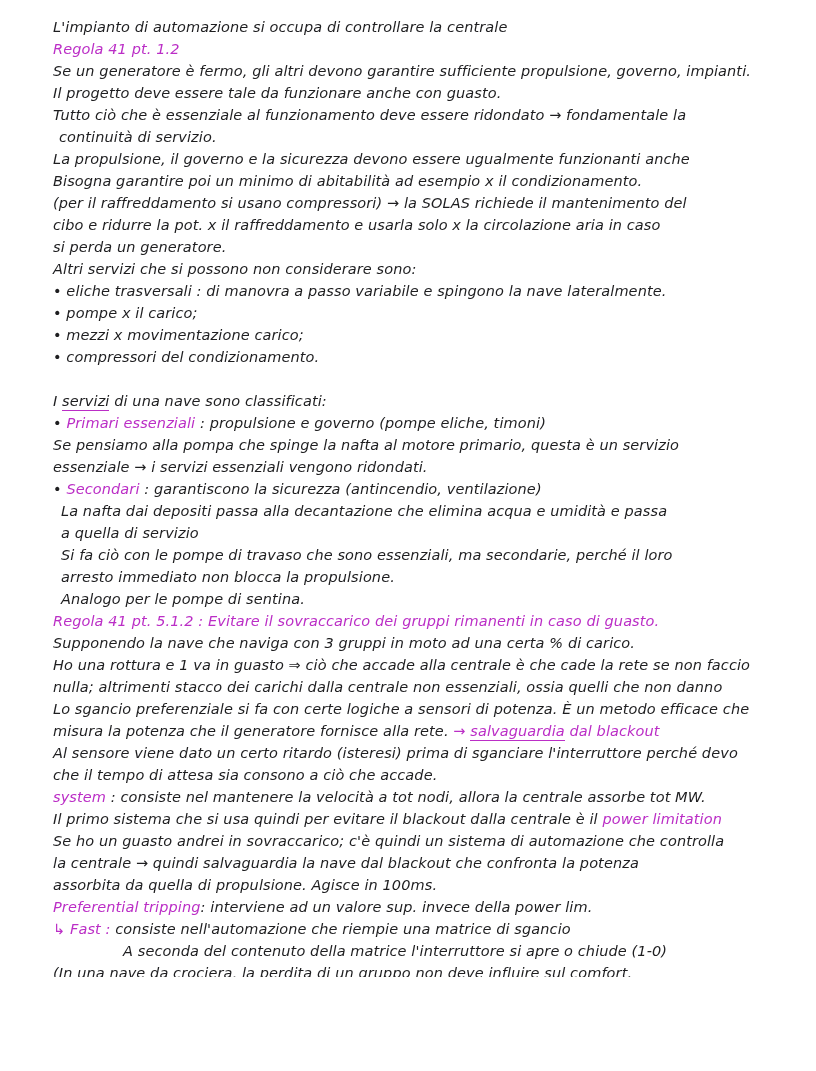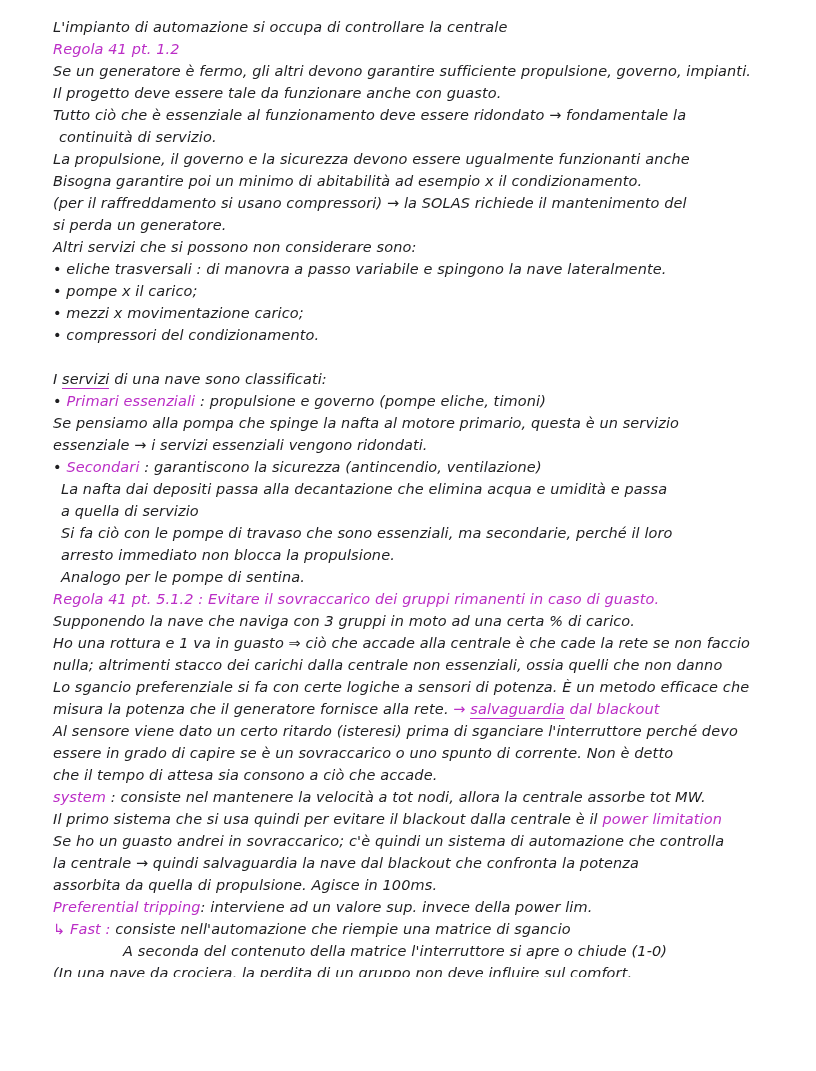--- a/index.html
+++ b/index.html
@@ -36,20 +36,21 @@
 <main class="page">
     <div class="line"><span class="ink">L'impianto di automazione si occupa di controllare la centrale</span></div>
     <div class="line"><span class="accent">Regola 41 pt. 1.2</span></div>
     <div class="line"><span class="ink">Se un generatore è fermo, gli altri devono garantire sufficiente propulsione, governo, impianti.</span></div>
     <div class="line"><span class="ink">Il progetto deve essere tale da funzionare anche con guasto.</span></div>
     <div class="line"><span class="ink">Tutto ciò che è essenziale al funzionamento deve essere ridondato → fondamentale la</span></div>
     <div class="line" style="padding-left: 6px;"><span class="ink">continuità di servizio.</span></div>
     <div class="line"><span class="ink">La propulsione, il governo e la sicurezza devono essere ugualmente funzionanti anche</span></div>
     <div class="line"><span class="ink">Bisogna garantire poi un minimo di abitabilità ad esempio x il condizionamento.</span></div>
     <div class="line"><span class="ink">(per il raffreddamento si usano compressori) → la SOLAS richiede il mantenimento del</span></div>
+    <div class="line"><span class="ink">cibo e ridurre la pot. x il raffreddamento e usarla solo x la circolazione aria in caso</span></div>
     <div class="line"><span class="ink">si perda un generatore.</span></div>
     <div class="line"><span class="ink">Altri servizi che si possono non considerare sono:</span></div>
     <div class="line"><span class="ink">• eliche trasversali : di manovra a passo variabile e spingono la nave lateralmente.</span></div>
     <div class="line"><span class="ink">• pompe x il carico;</span></div>
     <div class="line"><span class="ink">• mezzi x movimentazione carico;</span></div>
     <div class="line"><span class="ink">• compressori del condizionamento.</span></div>
     <div class="line"></div>
     <div class="line"><span class="ink">I </span><span class="ink underline-accent">servizi</span><span class="ink"> di una nave sono classificati:</span></div>
     <div class="line"><span class="ink">• </span><span class="accent">Primari essenziali</span><span class="ink"> : propulsione e governo (pompe eliche, timoni)</span></div>
     <div class="line"><span class="ink">Se pensiamo alla pompa che spinge la nafta al motore primario, questa è un servizio</span></div>
@@ -60,21 +61,20 @@
     <div class="line" style="padding-left: 8px;"><span class="ink">Si fa ciò con le pompe di travaso che sono essenziali, ma secondarie, perché il loro</span></div>
     <div class="line" style="padding-left: 8px;"><span class="ink">arresto immediato non blocca la propulsione.</span></div>
     <div class="line" style="padding-left: 8px;"><span class="ink">Analogo per le pompe di sentina.</span></div>
     <div class="line"><span class="accent">Regola 41 pt. 5.1.2 : Evitare il sovraccarico dei gruppi rimanenti in caso di guasto.</span></div>
     <div class="line"><span class="ink">Supponendo la nave che naviga con 3 gruppi in moto ad una certa % di carico.</span></div>
     <div class="line"><span class="ink">Ho una rottura e 1 va in guasto ⇒ ciò che accade alla centrale è che cade la rete se non faccio</span></div>
     <div class="line"><span class="ink">nulla; altrimenti stacco dei carichi dalla centrale non essenziali, ossia quelli che non danno</span></div>
     <div class="line"><span class="ink">Lo sgancio preferenziale si fa con certe logiche a sensori di potenza. È un metodo efficace che</span></div>
     <div class="line"><span class="ink">misura la potenza che il generatore fornisce alla rete. </span><span class="accent">→ </span><span class="accent underline-accent">salvaguardia</span><span class="accent"> dal blackout</span></div>
     <div class="line"><span class="ink">Al sensore viene dato un certo ritardo (isteresi) prima di sganciare l'interruttore perché devo</span></div>
-    <div class="line"><span class="ink">essere in grado di capire se è un sovraccarico o uno spunto di corrente. Non è detto</span></div>
     <div class="line"><span class="ink">che il tempo di attesa sia consono a ciò che accade.</span></div>
     <div class="line"><span class="accent">system</span><span class="ink"> : consiste nel mantenere la velocità a tot nodi, allora la centrale assorbe tot MW.</span></div>
     <div class="line"><span class="ink">Il primo sistema che si usa quindi per evitare il blackout dalla centrale è il </span><span class="accent">power limitation</span></div>
     <div class="line"><span class="ink">Se ho un guasto andrei in sovraccarico; c'è quindi un sistema di automazione che controlla</span></div>
     <div class="line"><span class="ink">la centrale → quindi salvaguardia la nave dal blackout che confronta la potenza</span></div>
     <div class="line"><span class="ink">assorbita da quella di propulsione. Agisce in 100ms.</span></div>
     <div class="line"><span class="accent">Preferential tripping</span><span class="ink">: interviene ad un valore sup. invece della power lim.</span></div>
     <div class="line"><span class="accent">↳ Fast :</span><span class="ink"> consiste nell'automazione che riempie una matrice di sgancio</span></div>
     <div class="line" style="padding-left: 70px;"><span class="ink">A seconda del contenuto della matrice l'interruttore si apre o chiude (1-0)</span></div>
     <div class="line"><span class="ink">(In una nave da crociera, la perdita di un gruppo non deve influire sul comfort.</span></div>

